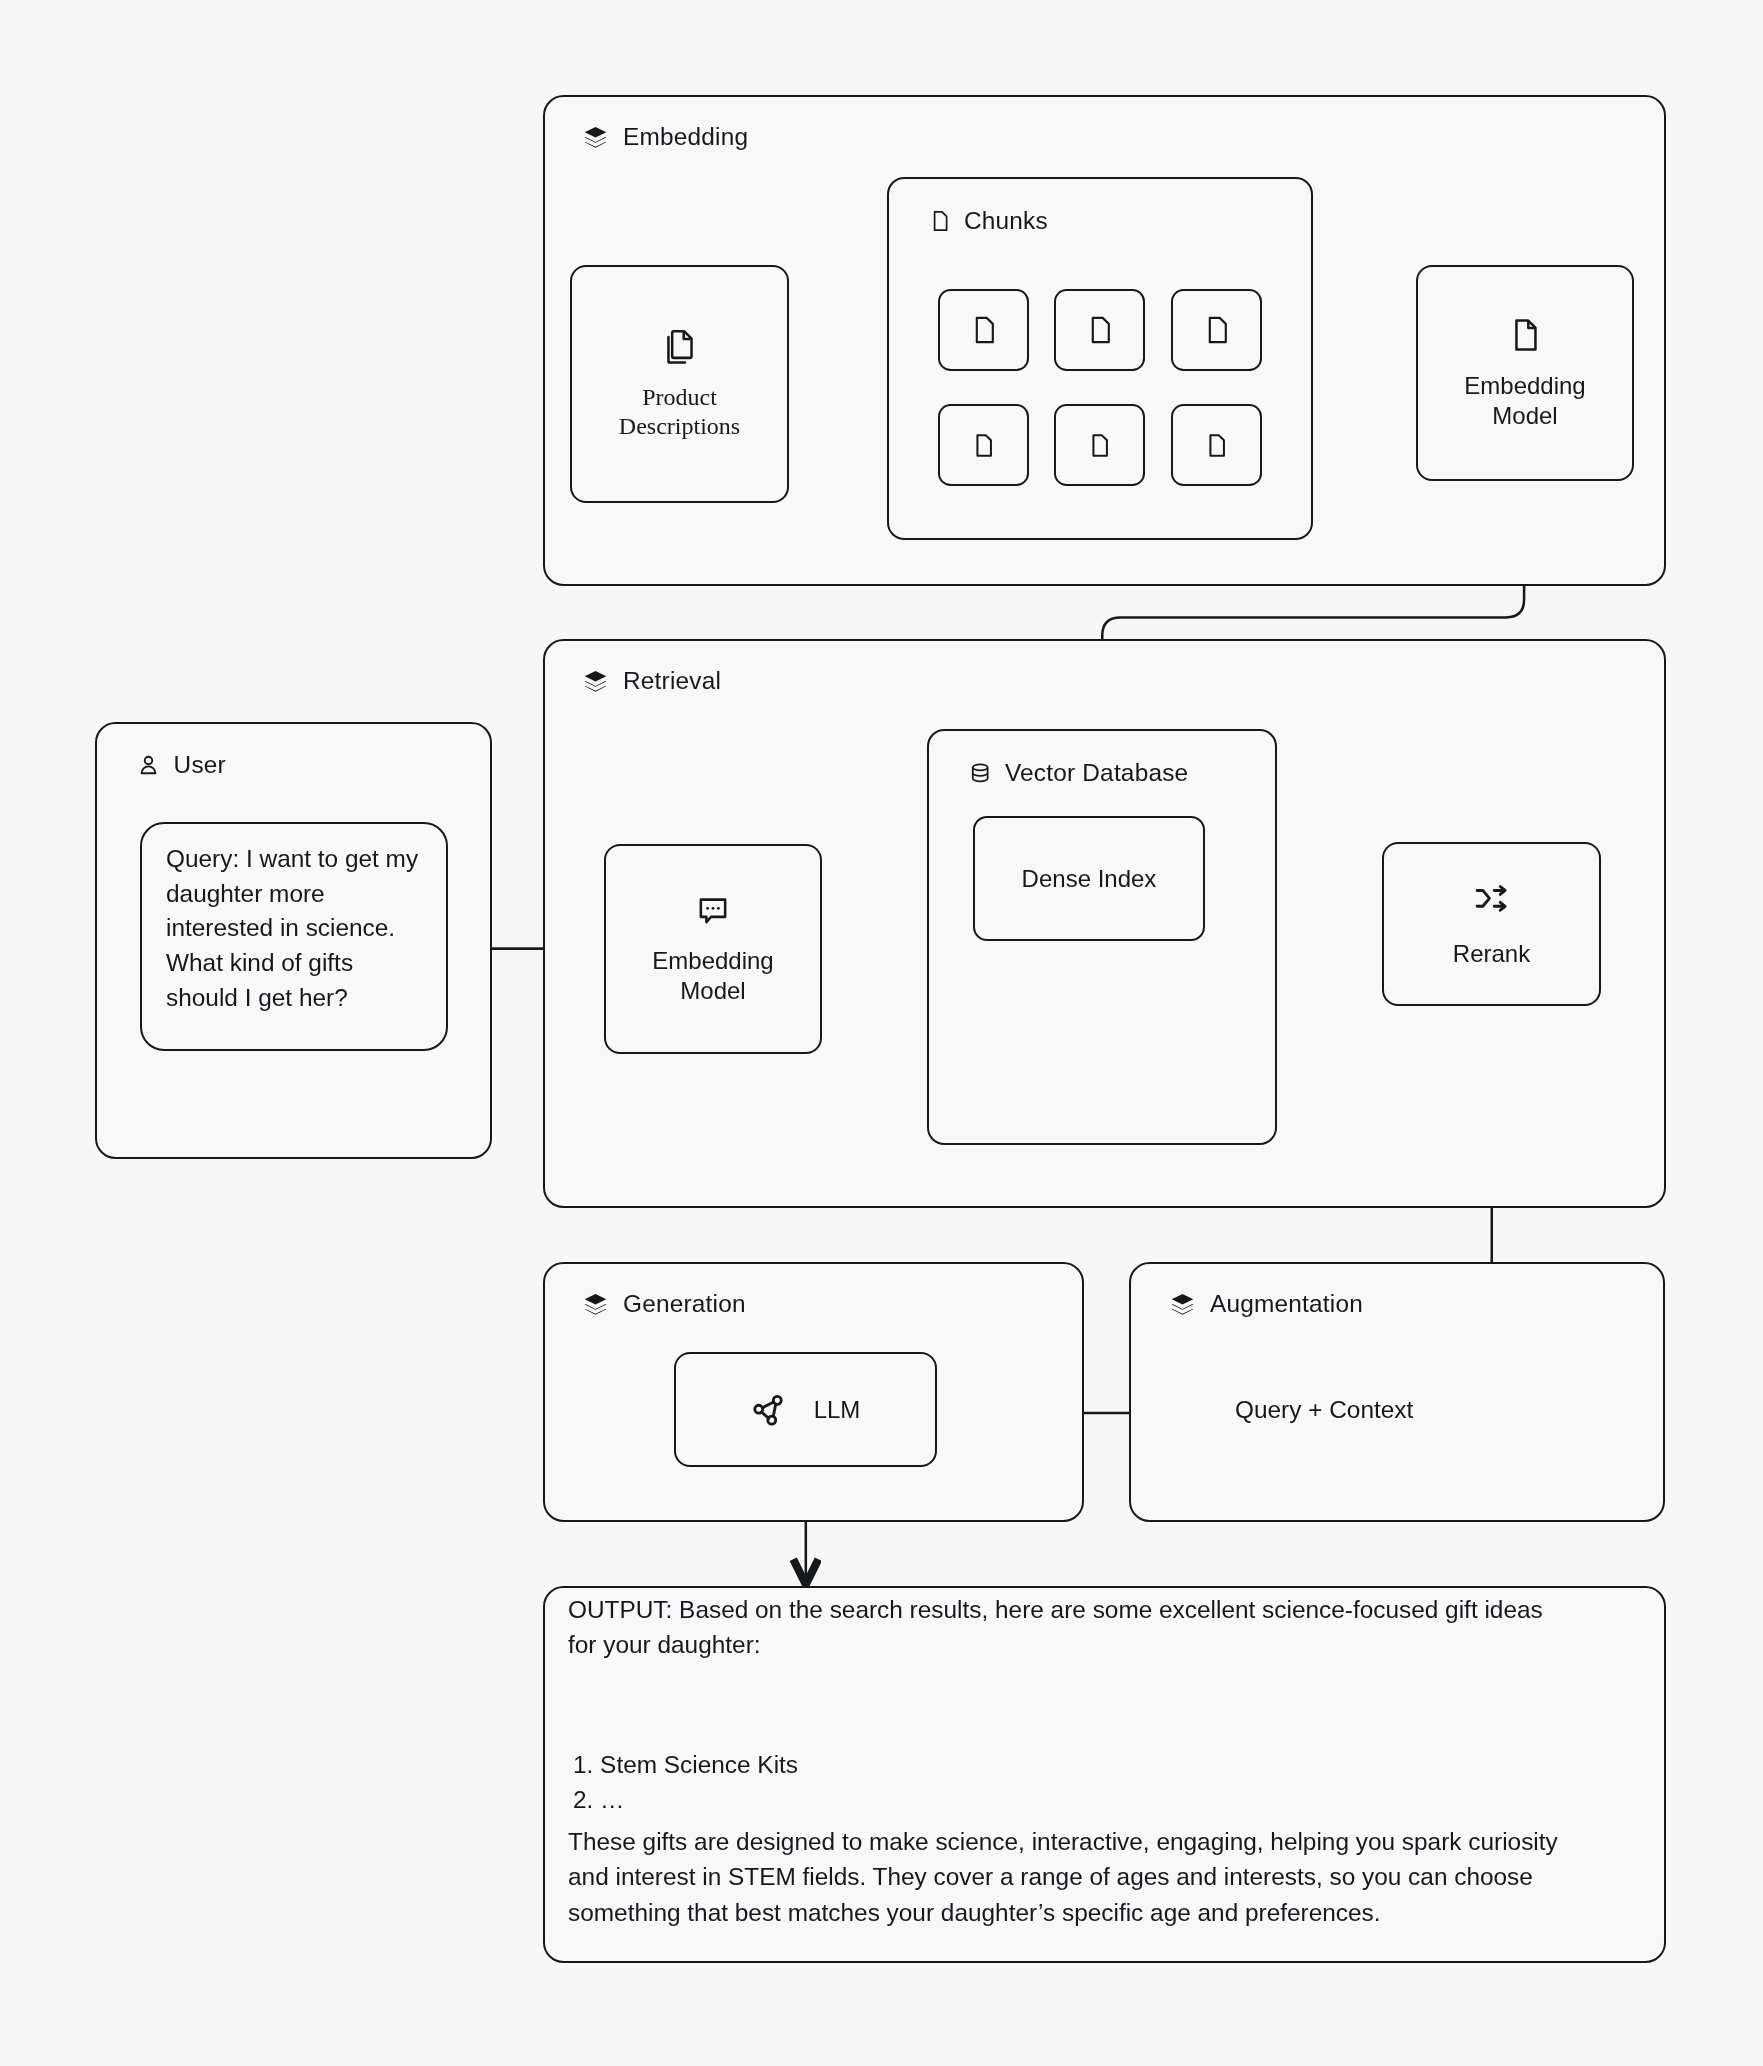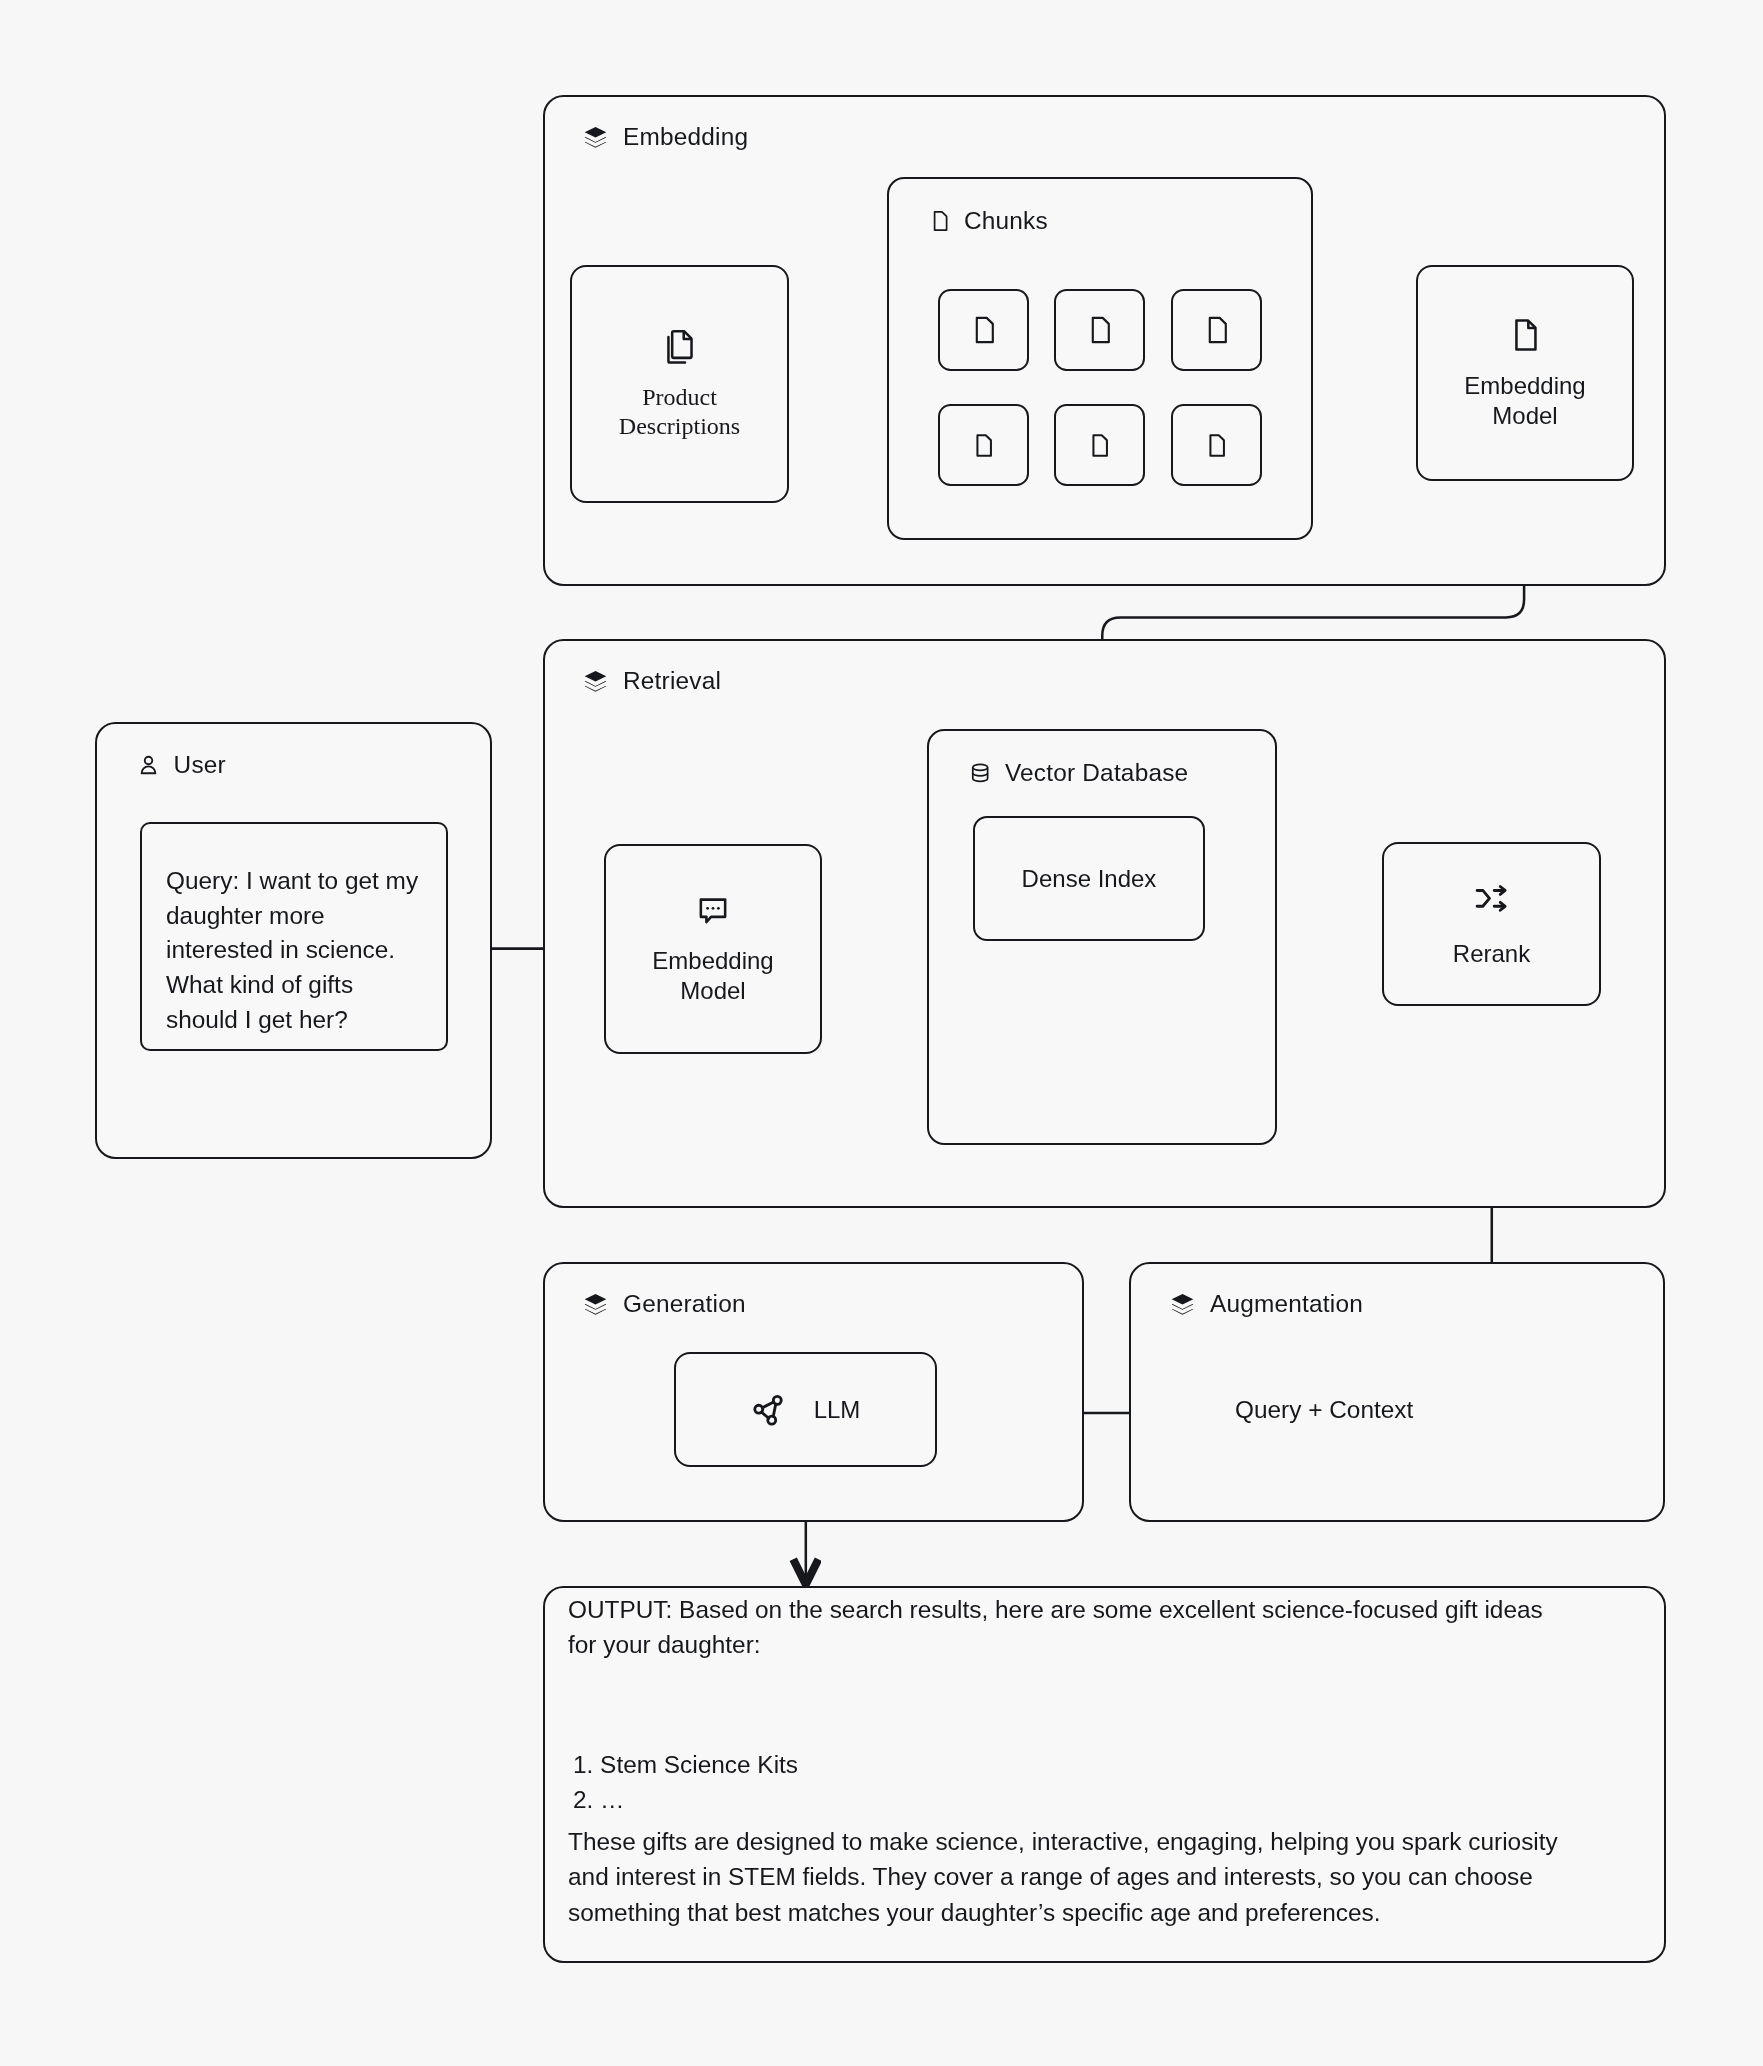--- a/index.html
+++ b/index.html
@@ -68,24 +68,24 @@
     align-items:center;
     justify-content:center;
   }
   .ico { display:block; }
   .ico svg { display:block; }
 
   
   .querybox {
     position:absolute;
     border:2.4px solid #16181c;
-    border-radius:10px;
-    background:#f8f8f8;
-    box-sizing:border-box;
-    padding:40px 24px;
+    border-radius:24px;
+    background:#f8f8f8;
+    box-sizing:border-box;
+    padding:18px 24px;
     font-size:24.4px;
     line-height:1.42;
   }
   .outtext {
     position:absolute;
     font-size:24.4px;
     line-height:1.45;
     white-space:pre-line;
   }
   .outlist { position:absolute; font-size:24.4px; line-height:1.45; }

